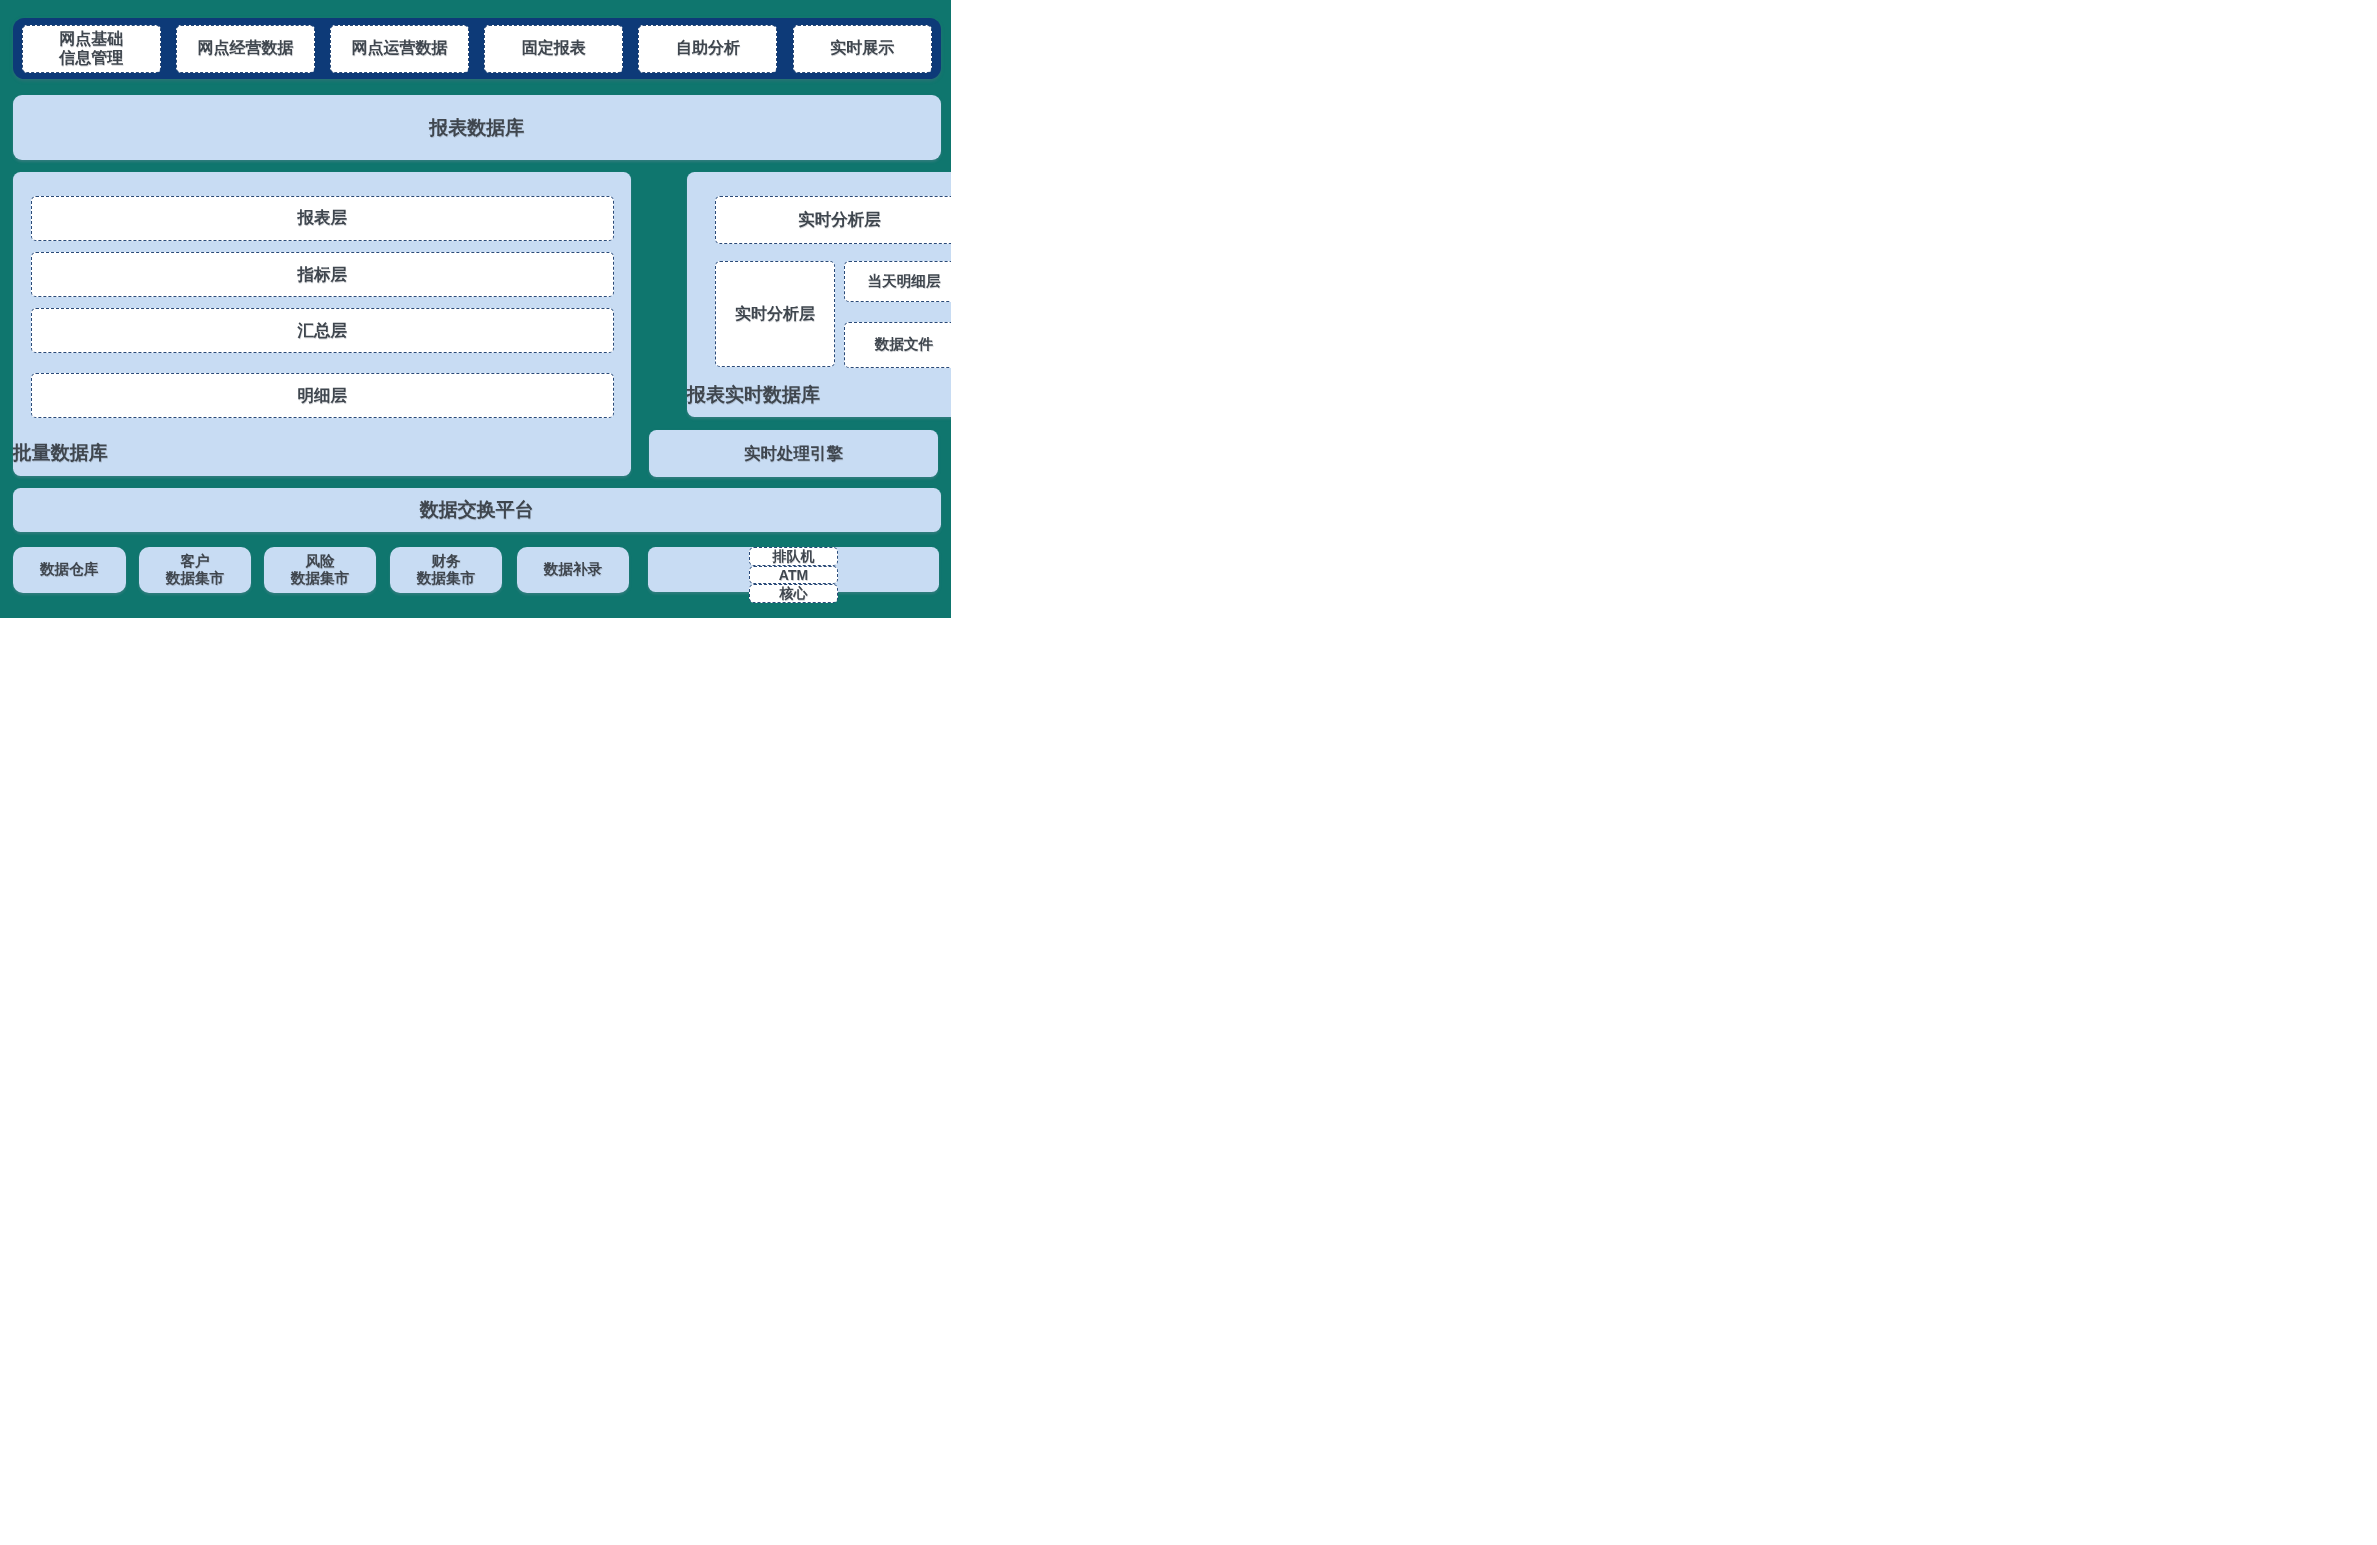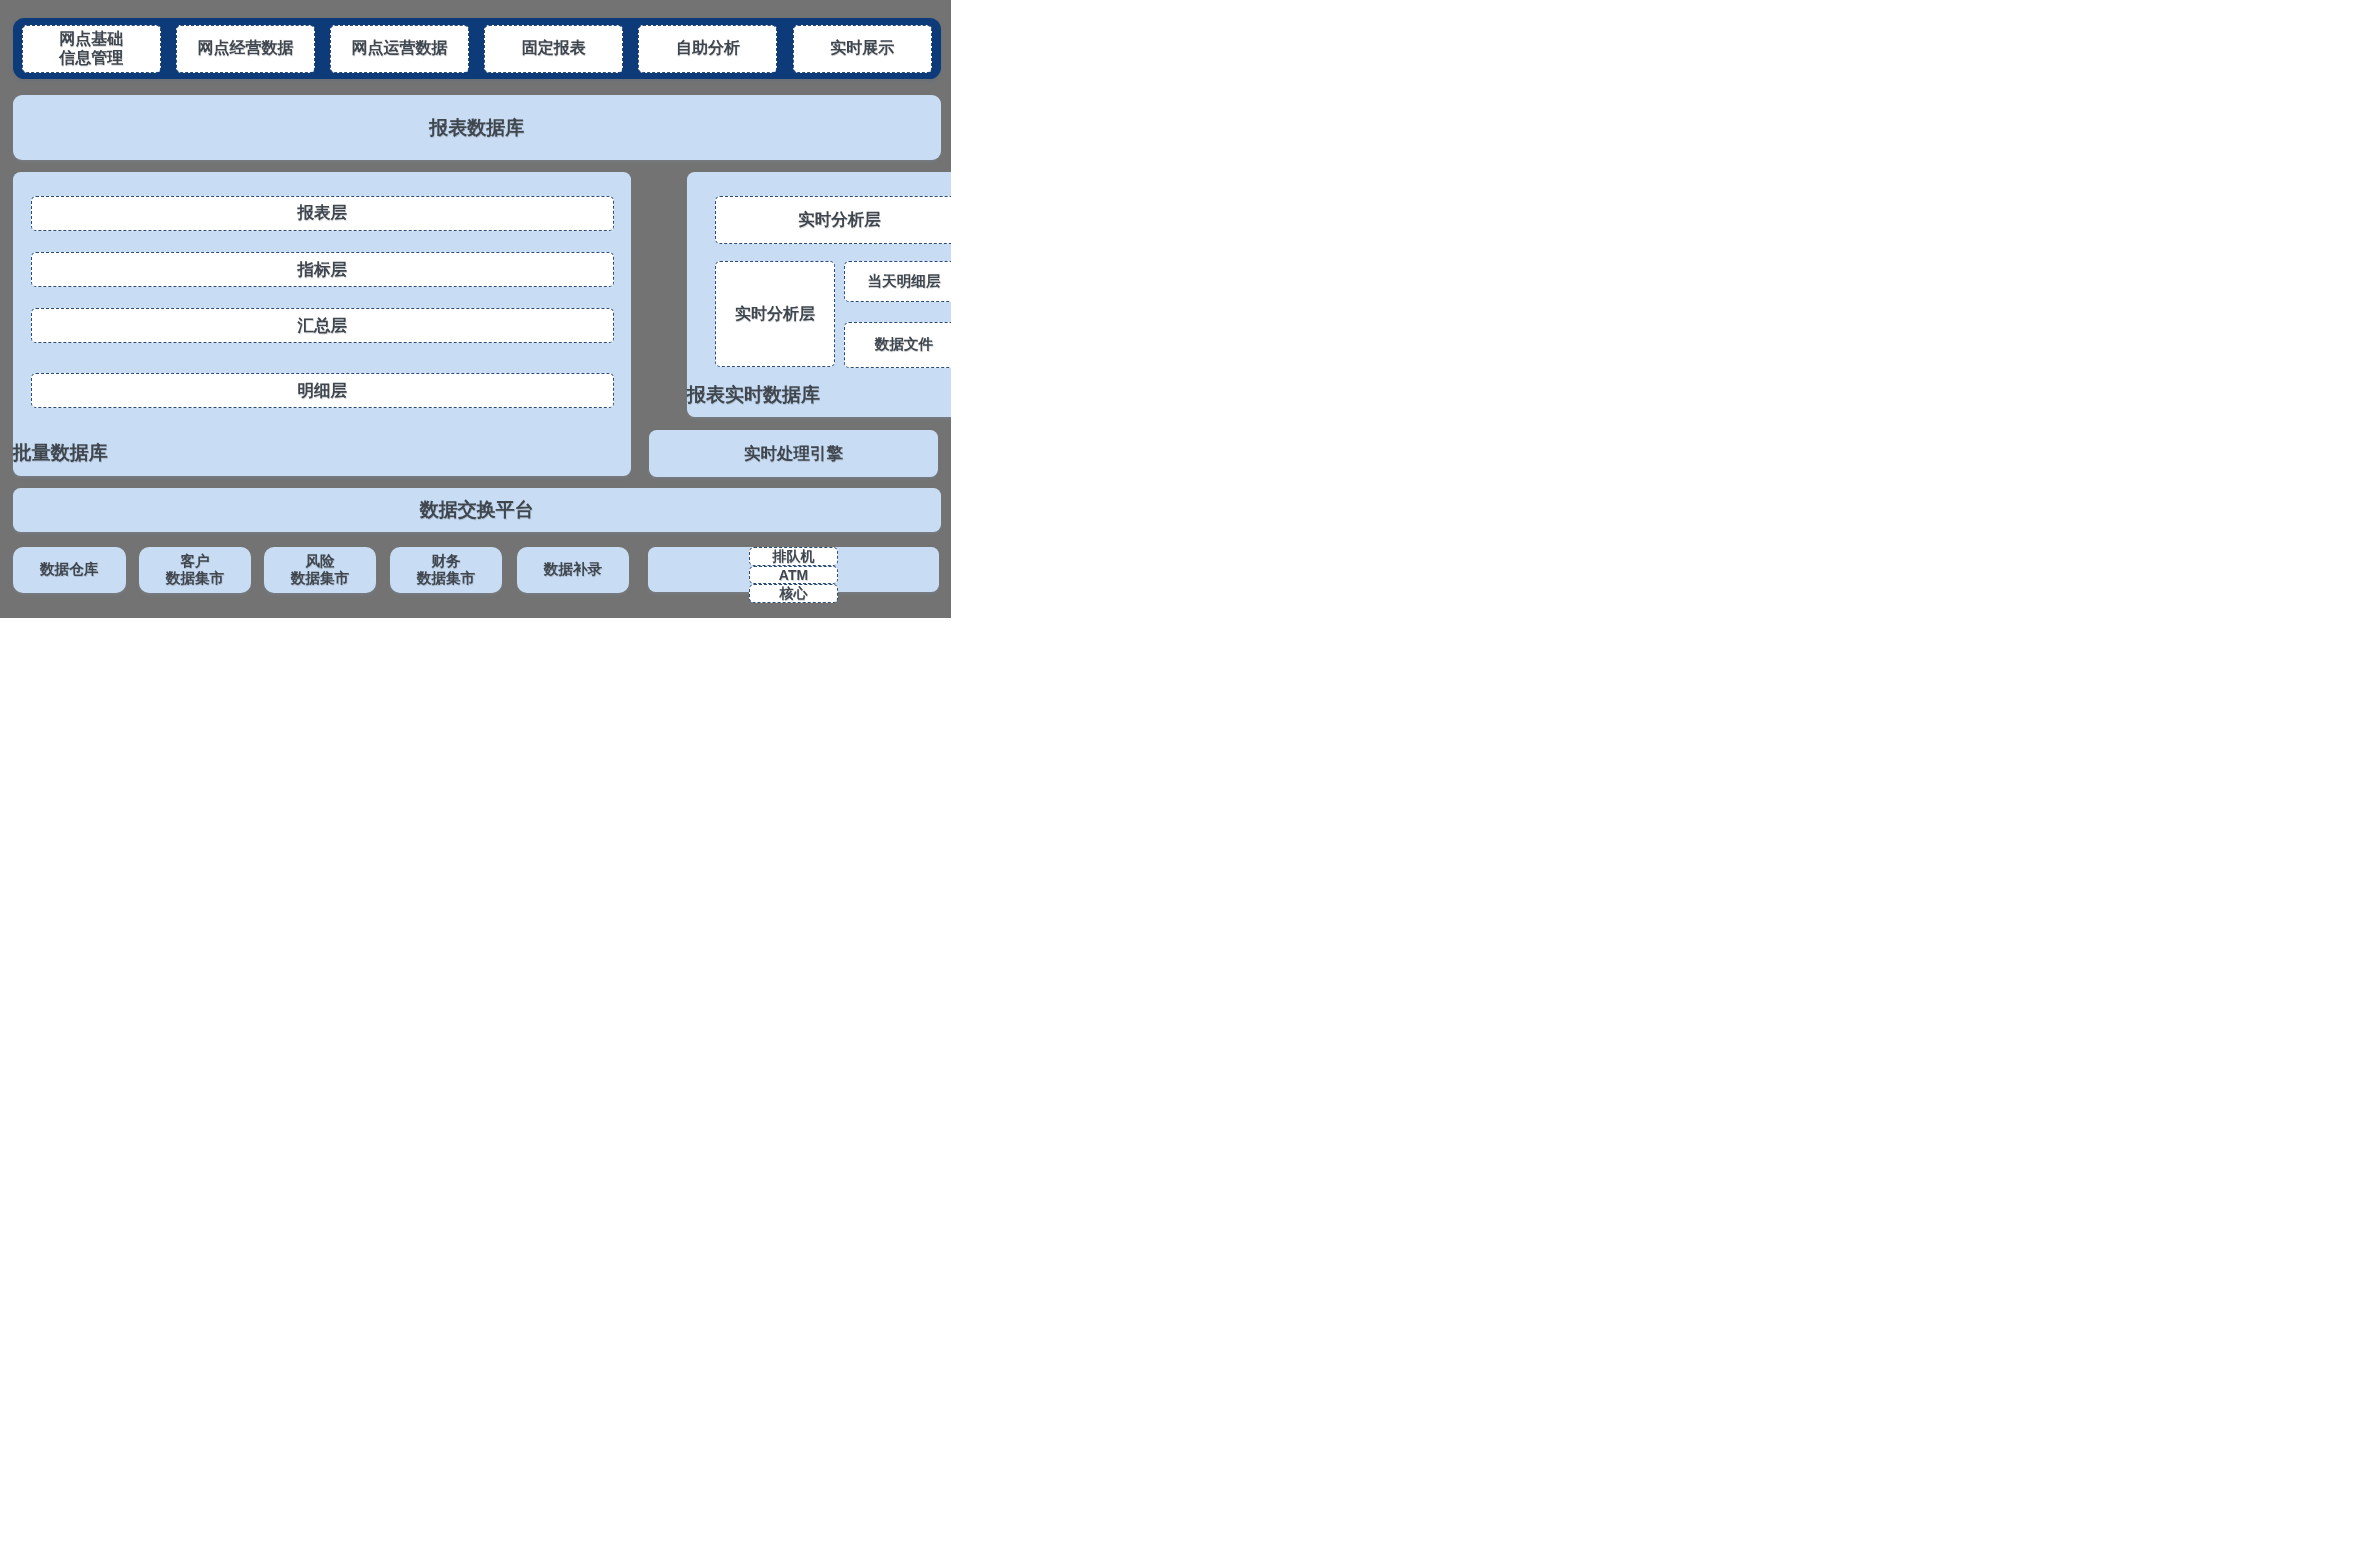--- a/index.html
+++ b/index.html
@@ -1,19 +1,19 @@
 <!DOCTYPE html>
 <html style="font-size:10px"><head>
 <meta charset="utf-8">
 <style>
   html,body{margin:0;padding:0;background:#ffffff;}
   .page{
     position:relative;
     width:951px;height:618px;
-    background:#737373;
+    background:#0f766e;
     font-family:"Liberation Sans", sans-serif;
     color:#3f464e;
     overflow:hidden;
   }
   .abs{position:absolute;box-sizing:border-box;}
   .blue{
     background:#c8dcf3;
     border-radius:7.6px;
     box-shadow:0 1.9px 2.5px rgba(125,138,160,0.30);
   }
@@ -53,21 +53,21 @@
   }
 
   
   .top-bar{left:12.7px;top:18.4px;width:928px;height:61px;}
 
   
   .report-bar{left:12.7px;top:95px;width:928px;height:65px;border-radius:9px;}
 
   
   .batch-panel{left:12.7px;top:172px;width:618px;height:304px;}
-  .layer-box{left:18px;width:583px;height:35px;font-size:16.5px;}
+  .layer-box{left:18px;width:583px;height:45px;font-size:16.5px;}
   .layer-0{top:23.5px;}
   .layer-1{top:80px;}
   .layer-2{top:136px;}
   .layer-3{top:193px;margin-top:8px;}
   .batch-label{bottom:10px;}
 
   
   .rt-panel{left:687px;top:172px;width:289px;height:245px;}
   .rt-top{left:28px;top:23.5px;width:249px;height:48px;font-size:16.5px;}
   .rt-left{left:28px;top:89px;width:120px;height:106px;font-size:16px;}

